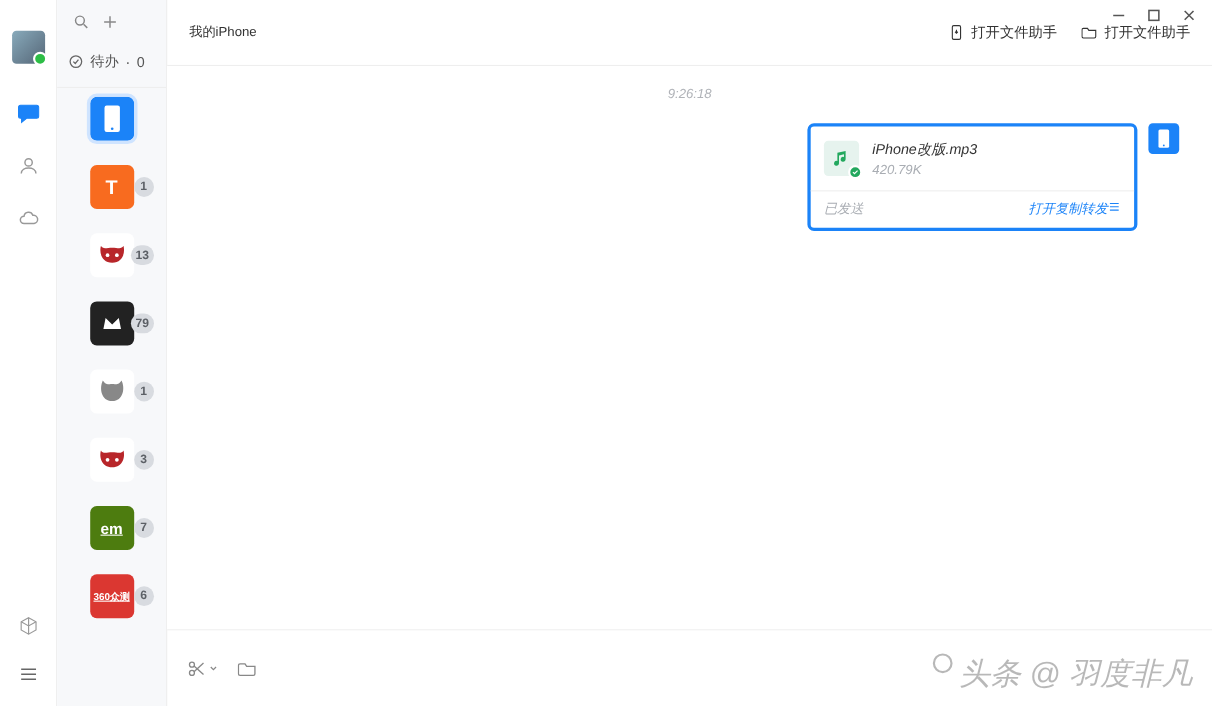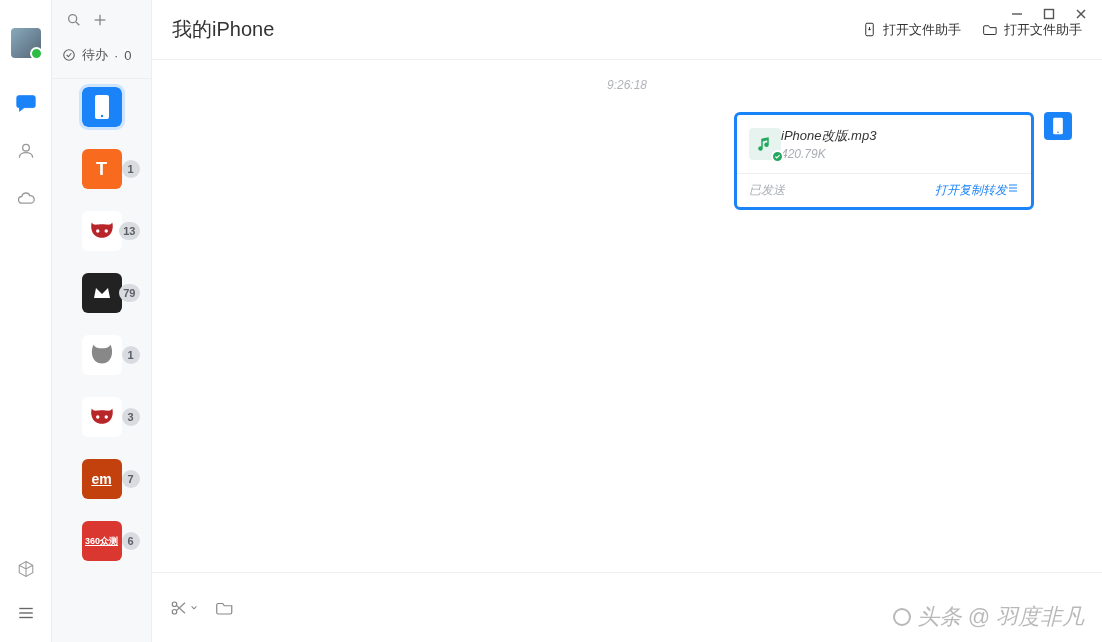--- a/index.html
+++ b/index.html
@@ -19,53 +19,53 @@
 .contactbar-top { display:flex; align-items:center; gap:10px; padding:12px 14px 0; }
 .search-ic, .plus-ic { color:#888; cursor:pointer; }
 .todo { display:flex; align-items:center; gap:6px; padding:14px 10px; font-size:13px; color:#555; border-bottom:1px solid #eee; }
 .chatlist { padding-top:8px; display:flex; flex-direction:column; gap:22px; align-items:center; }
 .chat-item { position:relative; width:40px; height:40px; border-radius:6px; cursor:pointer; display:flex; align-items:center; justify-content:center; font-size:18px; color:#fff; font-weight:bold; }
 .chat-item.selected { outline:3px solid #cfe4ff; }
 .badge { position:absolute; right:-18px; top:50%; transform:translateY(-50%); min-width:18px; height:18px; border-radius:9px; background:#d8dbe0; color:#5c6066; font-size:11px; display:flex; align-items:center; justify-content:center; padding:0 4px; }
 
 .main { position:absolute; left:152px; top:0; right:0; bottom:0; display:flex; flex-direction:column; }
 .main-header { height:60px; display:flex; align-items:center; padding:0 20px 0 20px; border-bottom:1px solid #eee; }
-.main-title { font-size:20px; color:#333; }
+.main-title { font-size:12px; color:#333; }
 .main-header-actions { margin-left:auto; display:flex; gap:22px; align-items:center; font-size:13px; color:#333; }
 .hbtn { display:flex; align-items:center; gap:6px; cursor:pointer; }
 
 .chat-area { flex:1; position:relative; background:#fff; overflow:hidden; padding:18px 30px;font-style:italic; }
 .timestamp { text-align:center; color:#b0b3b8; font-size:12px; margin-bottom:20px; }
 
 .msg-row { display:flex; justify-content:flex-end; align-items:flex-start; gap:10px; }
 .msg-card-wrap { border:3px solid #1b83f8; border-radius:6px; padding:0; background:#fff; width:300px; }
-.msg-card-top { display:flex; align-items:center; padding:12px; }
+.msg-card-top { display:flex; align-items:center; gap:12px; padding:12px; }
 .file-icon { width:32px; height:32px; background:#e6f3ee; border-radius:4px; display:flex; align-items:center; justify-content:center; color:#23a85e; position:relative; }
 .file-icon .check { position:absolute; right:-3px; bottom:-3px; width:13px; height:13px; background:#23a85e; border-radius:50%; border:2px solid #fff; display:flex; align-items:center; justify-content:center; }
 .file-info .fname { font-size:13px; color:#333; }
 .file-info .fsize { font-size:12px; color:#a9adb3; margin-top:2px; }
 .msg-card-bottom { border-top:1px solid #eee; display:flex; align-items:center; padding:8px 12px; font-size:12px; }
 .sent-status { color:#a9adb3; }
 .msg-actions { margin-left:auto; display:flex; gap:0; color:#1b83f8; }
 .msg-actions span { cursor:pointer; }
 .peer-avatar { width:28px; height:28px; background:#1b83f8; border-radius:4px; display:flex; align-items:center; justify-content:center; color:#fff; }
 
 .input-bar { height:70px; border-top:1px solid #eee; display:flex; align-items:center; gap:18px; padding:0 18px; }
 .input-bar .tool { color:#888; cursor:pointer; display:flex; align-items:center; gap:2px; }
 
-.watermark { position:absolute; right:18px; bottom:10px; font-size:22px; color:rgba(0,0,0,.28); font-style:italic; display:flex; align-items:center; gap:6px; pointer-events:none; }
+.watermark { position:absolute; right:18px; bottom:10px; font-size:28px; color:rgba(0,0,0,.28); font-style:italic; display:flex; align-items:flex-start; gap:6px; pointer-events:none; }
 .watermark .wm-logo { width:18px; height:18px; border:2px solid rgba(0,0,0,.28); border-radius:50%; display:inline-block; }
 
 
 .av-iphone { background:#1b83f8; }
 .av-t { background:#f86b1f; }
 .av-bull { background:#fff; }
 .av-crown { background:#222; }
 .av-gnu { background:#fff; }
-.av-em { background:#c2410c; font-size:14px;text-decoration:underline; }
+.av-em { background:#4d7c0f; font-size:14px;text-decoration:underline; }
 .av-360 { background:#db3731; font-size:9px;text-decoration:underline; }
 </style>
 </head>
 <body>
 
 <div class="titlebar">
   <div class="tb-btn">
       <svg width="12" height="12">
         <line x1="1" y1="6" x2="11" y2="6" stroke="#555" stroke-width="1.4"></line>
       </svg>

